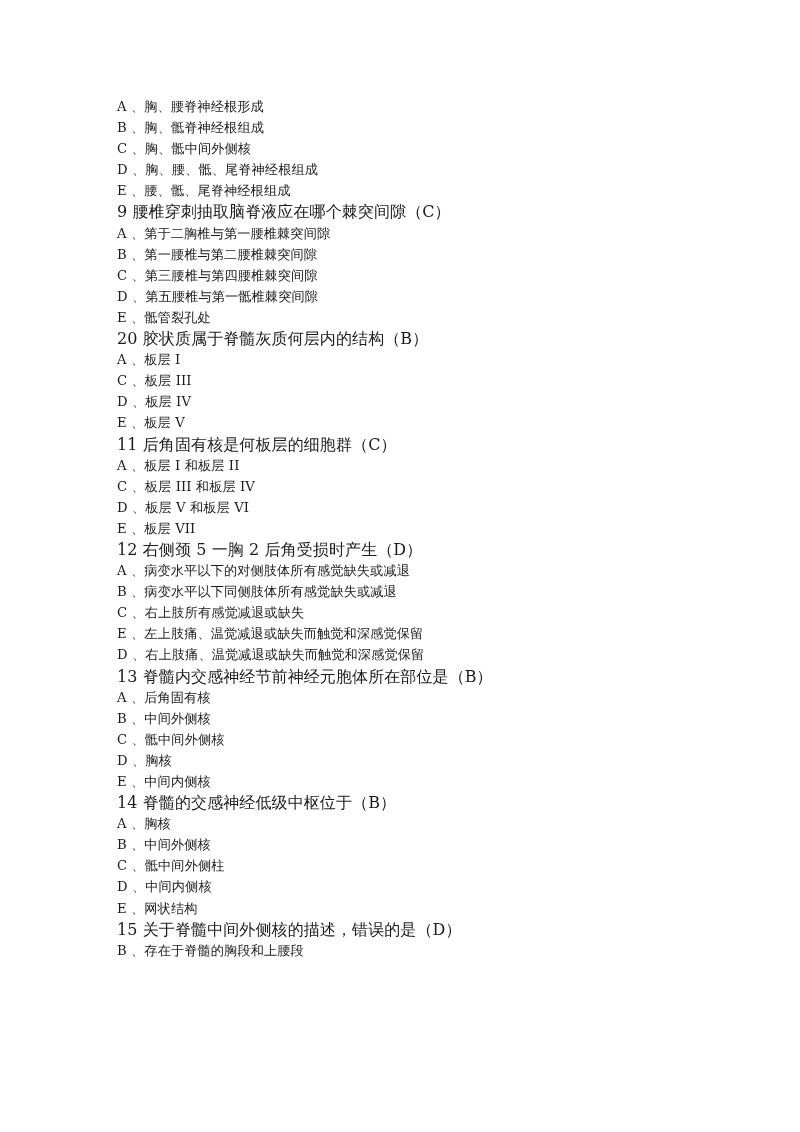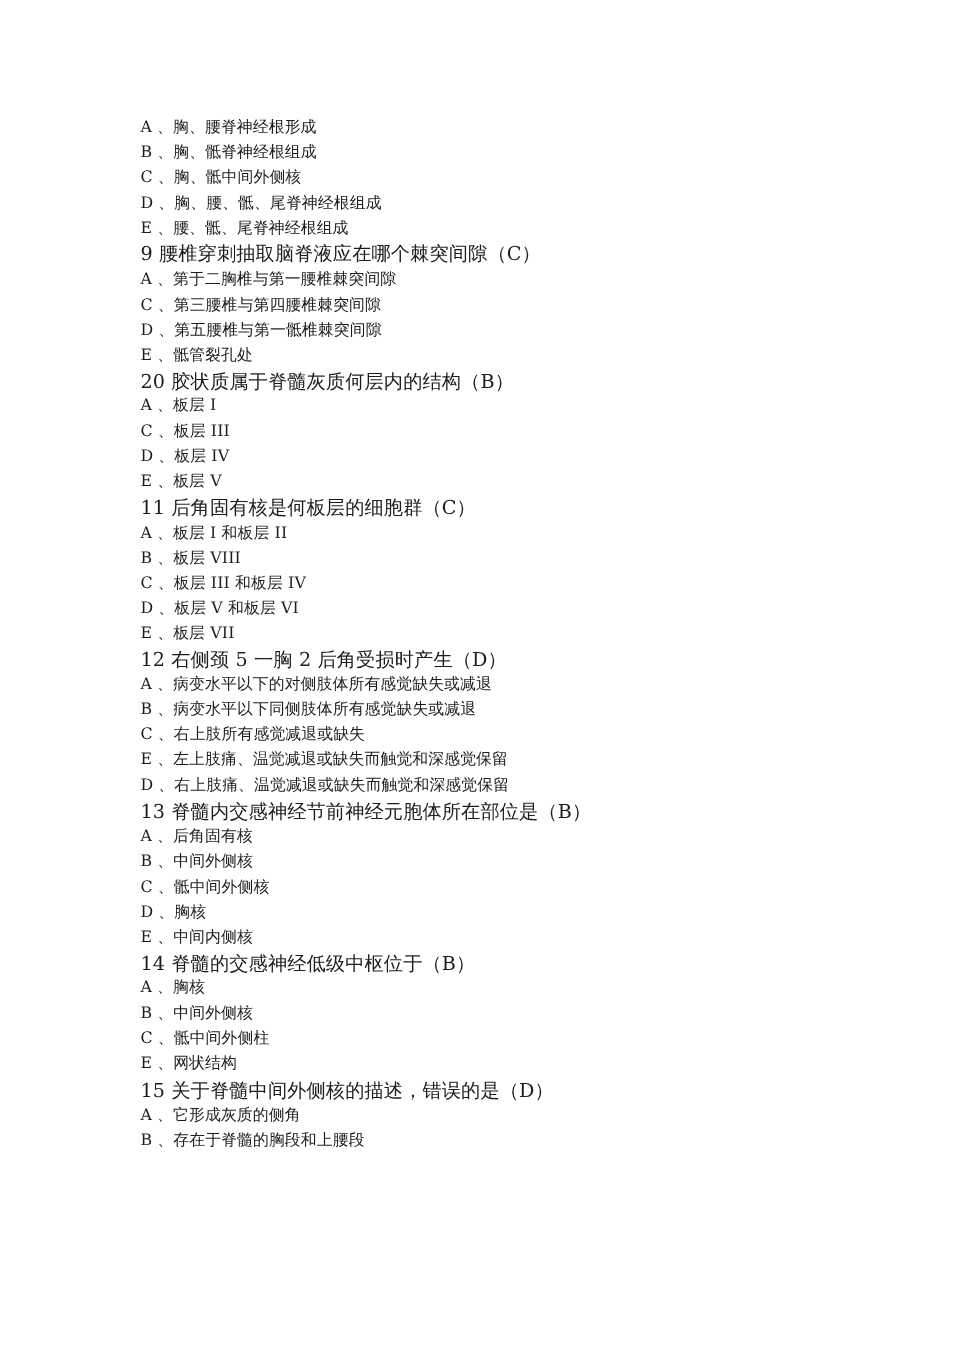--- a/index.html
+++ b/index.html
@@ -47,48 +47,48 @@
 
 <div class="page">
   <div class="content" id="content">
       <div class="line option">A 、胸、腰脊神经根形成</div>
       <div class="line option">B 、胸、骶脊神经根组成</div>
       <div class="line option">C 、胸、骶中间外侧核</div>
       <div class="line option">D 、胸、腰、骶、尾脊神经根组成</div>
       <div class="line option">E 、腰、骶、尾脊神经根组成</div>
       <div class="line stem">9 腰椎穿刺抽取脑脊液应在哪个棘突间隙（C）</div>
       <div class="line option">A 、第于二胸椎与第一腰椎棘突间隙</div>
+      <div class="line option">B 、第一腰椎与第二腰椎棘突间隙</div>
       <div class="line option">C 、第三腰椎与第四腰椎棘突间隙</div>
       <div class="line option">D 、第五腰椎与第一骶椎棘突间隙</div>
       <div class="line option">E 、骶管裂孔处</div>
       <div class="line stem">20 胶状质属于脊髓灰质何层内的结构（B）</div>
       <div class="line option">A 、板层 I</div>
       <div class="line option">C 、板层 III</div>
       <div class="line option">D 、板层 IV</div>
       <div class="line option">E 、板层 V</div>
       <div class="line stem">11 后角固有核是何板层的细胞群（C）</div>
       <div class="line option">A 、板层 I 和板层 II</div>
-      <div class="line option">B 、板层 VIII</div>
       <div class="line option">C 、板层 III 和板层 IV</div>
       <div class="line option">D 、板层 V 和板层 VI</div>
       <div class="line option">E 、板层 VII</div>
       <div class="line stem">12 右侧颈 5 一胸 2 后角受损时产生（D）</div>
       <div class="line option">A 、病变水平以下的对侧肢体所有感觉缺失或减退</div>
       <div class="line option">B 、病变水平以下同侧肢体所有感觉缺失或减退</div>
       <div class="line option">C 、右上肢所有感觉减退或缺失</div>
       <div class="line option">E 、左上肢痛、温觉减退或缺失而触觉和深感觉保留</div>
       <div class="line option">D 、右上肢痛、温觉减退或缺失而触觉和深感觉保留</div>
       <div class="line stem">13 脊髓内交感神经节前神经元胞体所在部位是（B）</div>
       <div class="line option">A 、后角固有核</div>
       <div class="line option">B 、中间外侧核</div>
       <div class="line option">C 、骶中间外侧核</div>
       <div class="line option">D 、胸核</div>
       <div class="line option">E 、中间内侧核</div>
       <div class="line stem">14 脊髓的交感神经低级中枢位于（B）</div>
       <div class="line option">A 、胸核</div>
       <div class="line option">B 、中间外侧核</div>
       <div class="line option">C 、骶中间外侧柱</div>
+      <div class="line option">D 、中间内侧核</div>
       <div class="line option">E 、网状结构</div>
       <div class="line stem">15 关于脊髓中间外侧核的描述，错误的是（D）</div>
-      <div class="line option">A 、它形成灰质的侧角</div>
       <div class="line option">B 、存在于脊髓的胸段和上腰段</div>
     </div>
 </div>
 
 </body></html>

